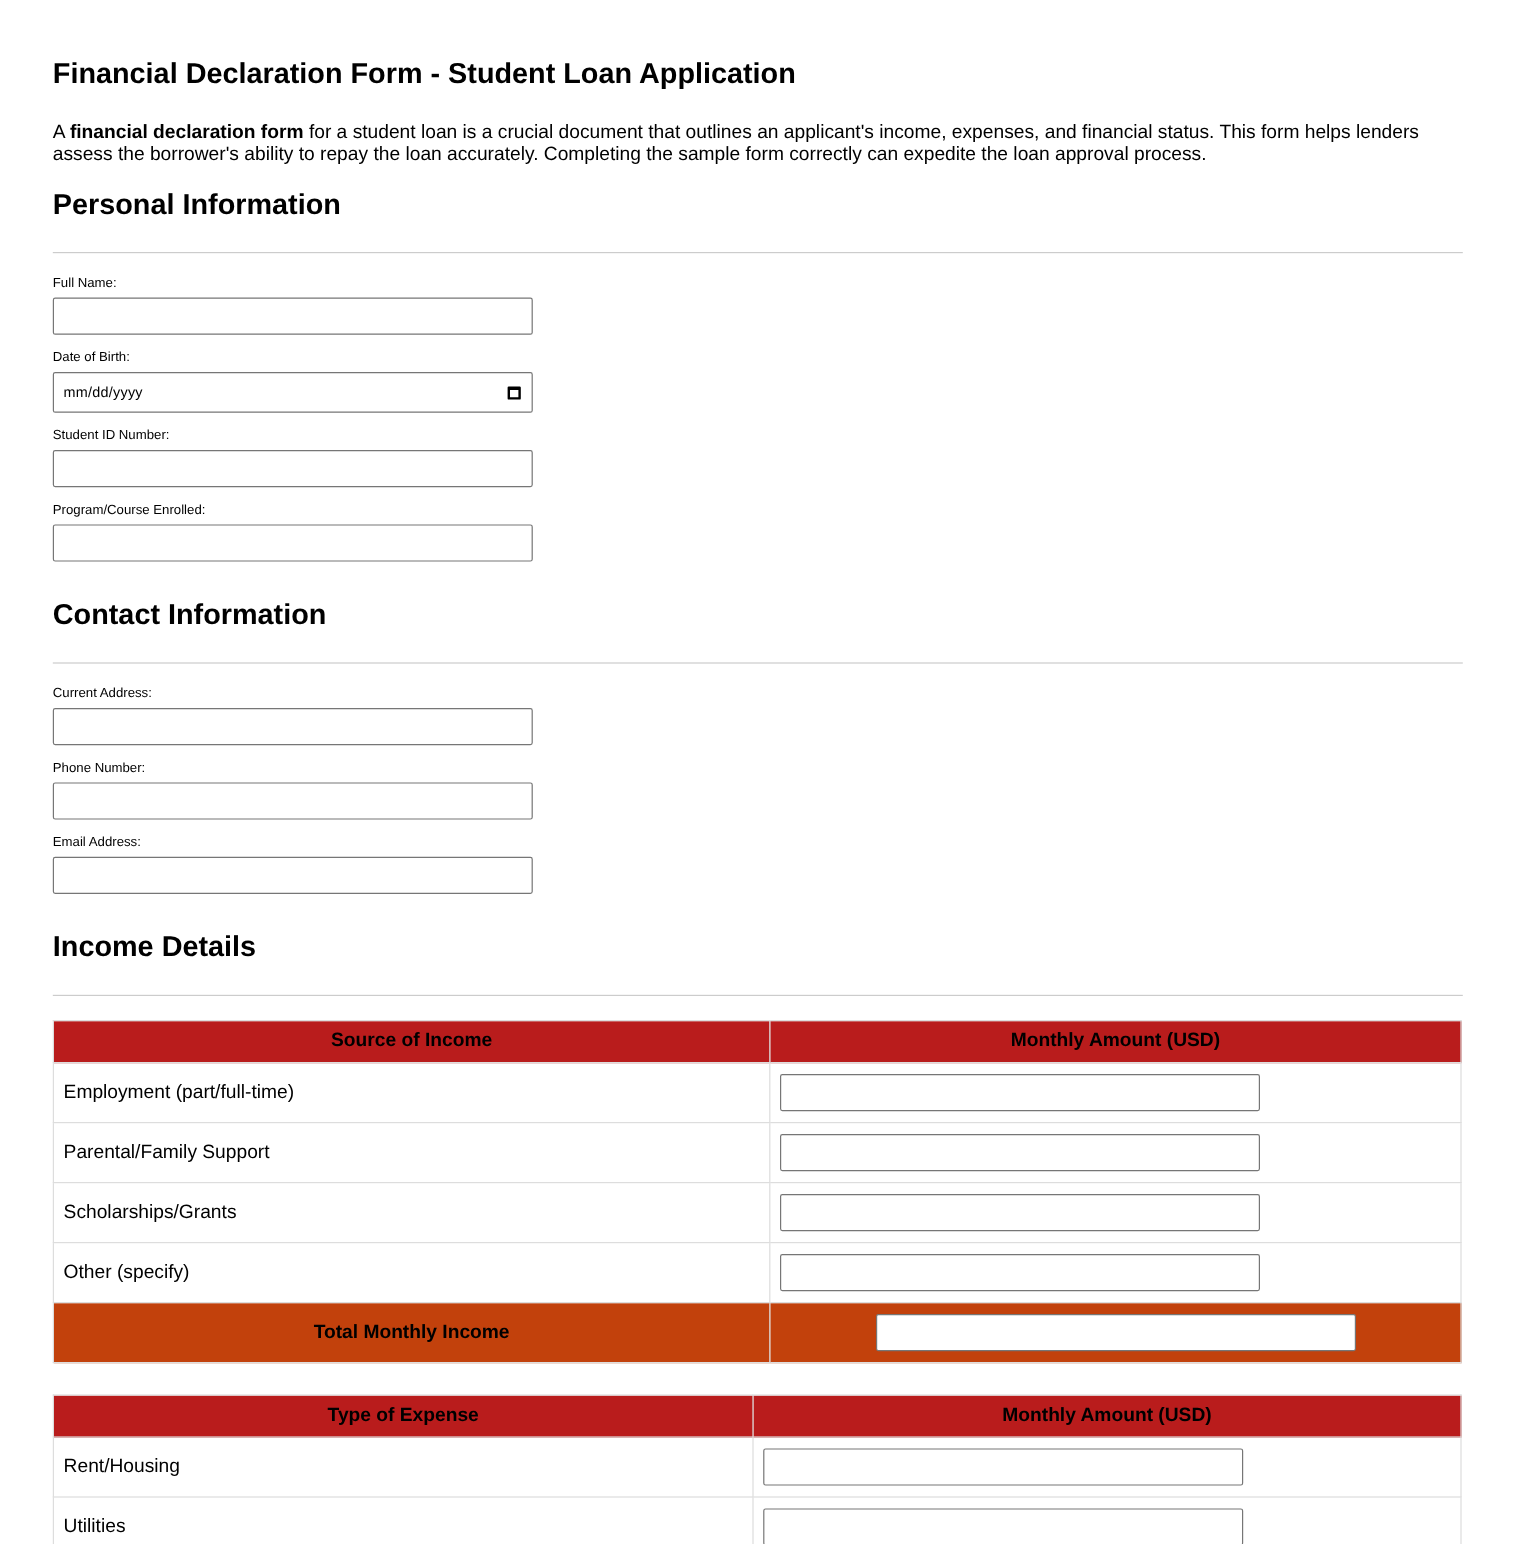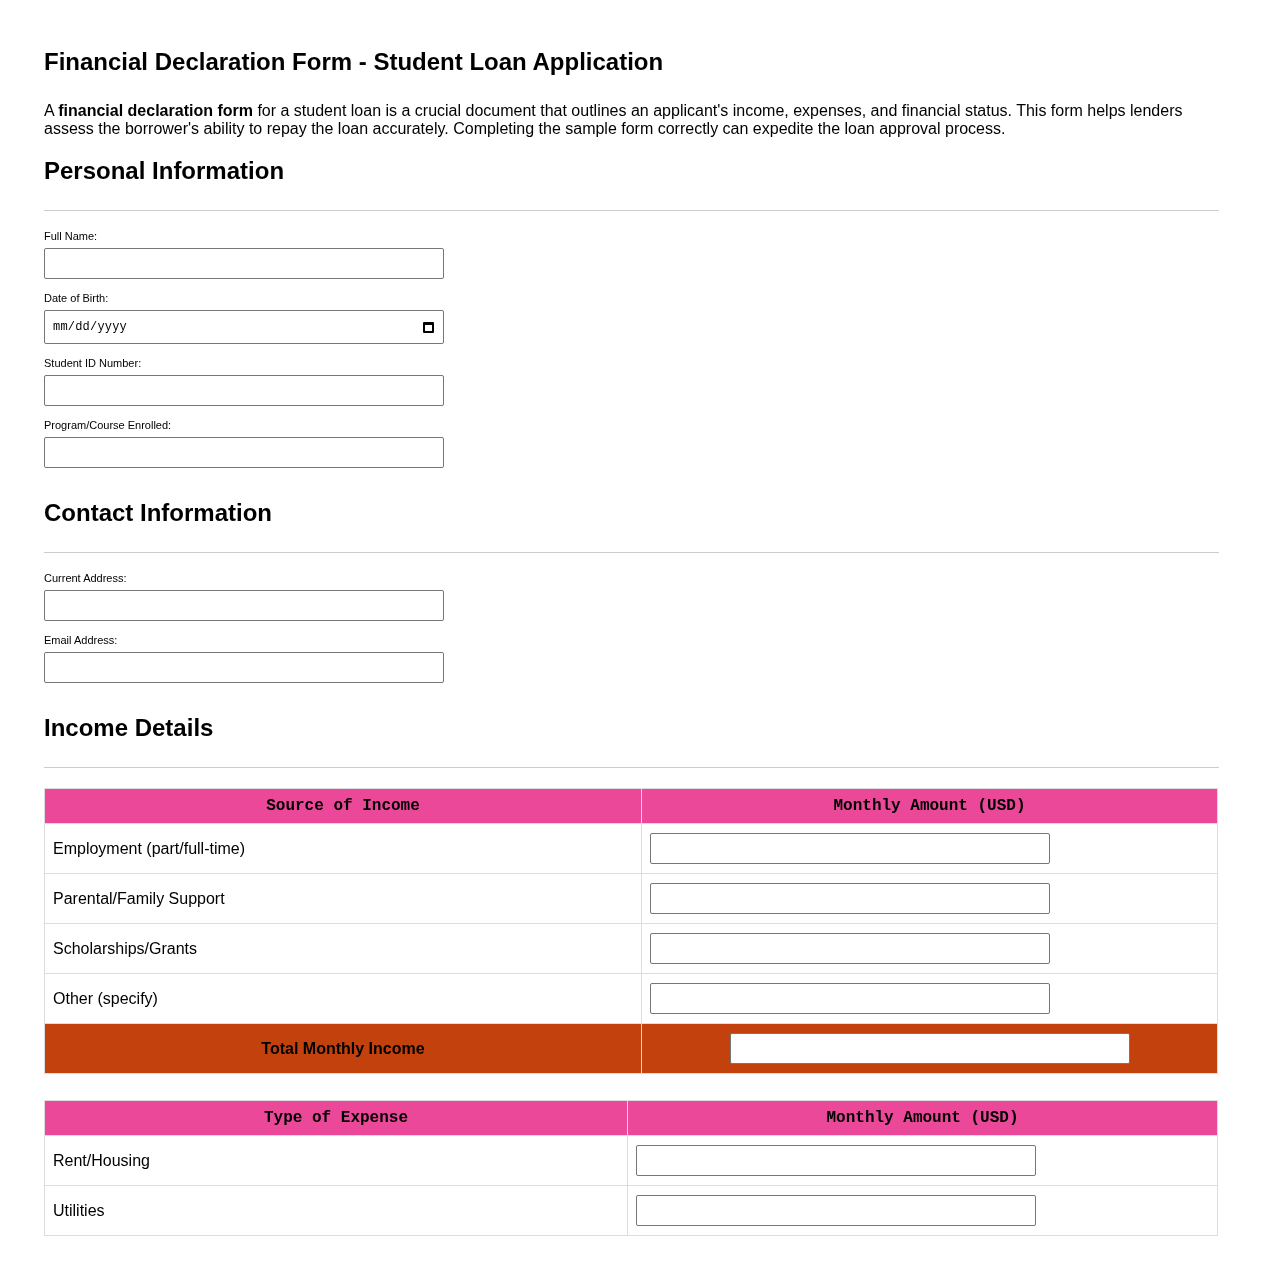--- a/index.html
+++ b/index.html
@@ -54,21 +54,21 @@
       border: 1px solid #767676;
       border-radius: 2px;
       background: #fff;
       display: flex;
       align-items: center;
       justify-content: space-between;
       padding: 0 9px 0 8px;
       cursor: text;
     }
     .date-input .ph {
-      font-family: Liberation Mono, monospace;
+      font-family: Liberation Sans, sans-serif;
       font-size: 12px;
       color: #000;
       letter-spacing: 0.2px;
     }
     .cal-icon {
       width: 11px; height: 11px;
       border: 2px solid #000;
       border-top-width: 3px;
       border-radius: 1px;
       position: relative;
@@ -80,26 +80,25 @@
     table.fin {
       width: 1174px;
       border-collapse: collapse;
       margin-top: 20px;
     }
     table.fin th, table.fin td {
       border: 1px solid #dddddd;
       font-size: 16px;
     }
     table.fin th {
-      background: #ec4899;
+      background: #b91c1c;
       font-weight: bold;
       text-align: center;
       height: 35px;
       padding: 0 8px;
-      font-family: Liberation Mono, monospace;
     }
     table.fin td {
       height: 50px;
       padding: 0 8px;
       text-align: left;
     }
     table.fin td .txt { width: 400px; }
     table.fin tr.total td {
       background: #c2410c;
       font-weight: bold;
@@ -144,20 +143,24 @@
 </section>
 
 <section class="contact">
   <h2>Contact Information</h2>
 
   <div class="field">
     <label>Current Address:</label>
     <input class="txt" type="text" value="" style="">
   </div>
 
+  <div class="field">
+    <label>Phone Number:</label>
+    <input class="txt" type="text" value="" style="">
+  </div>
 
   <div class="field">
     <label>Email Address:</label>
     <input class="txt" type="text" value="" style="">
   </div>
 </section>
 
 <section class="income">
   <h2>Income Details</h2>
   <table class="fin income">

